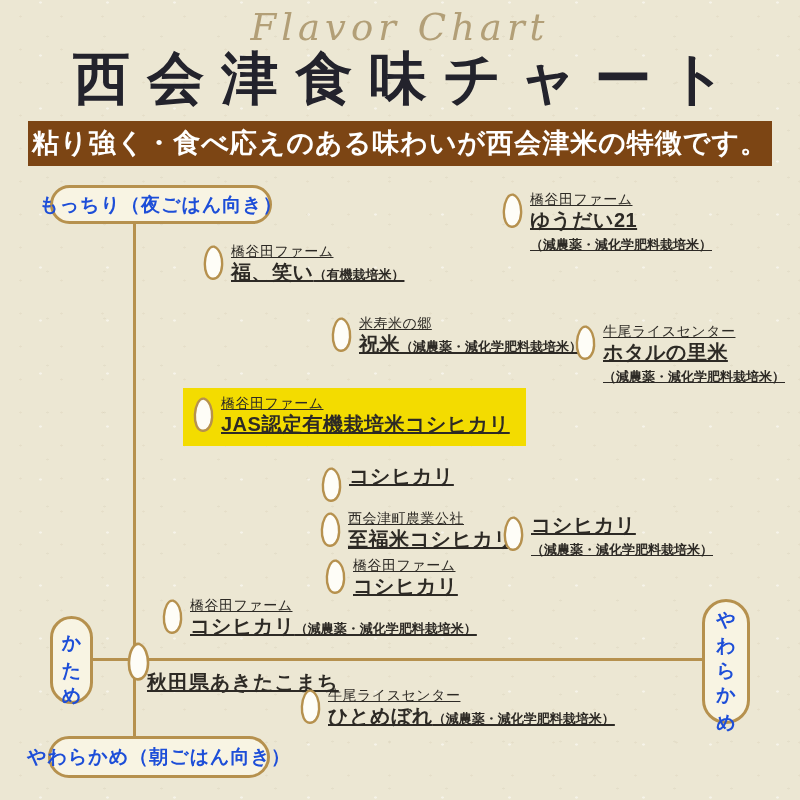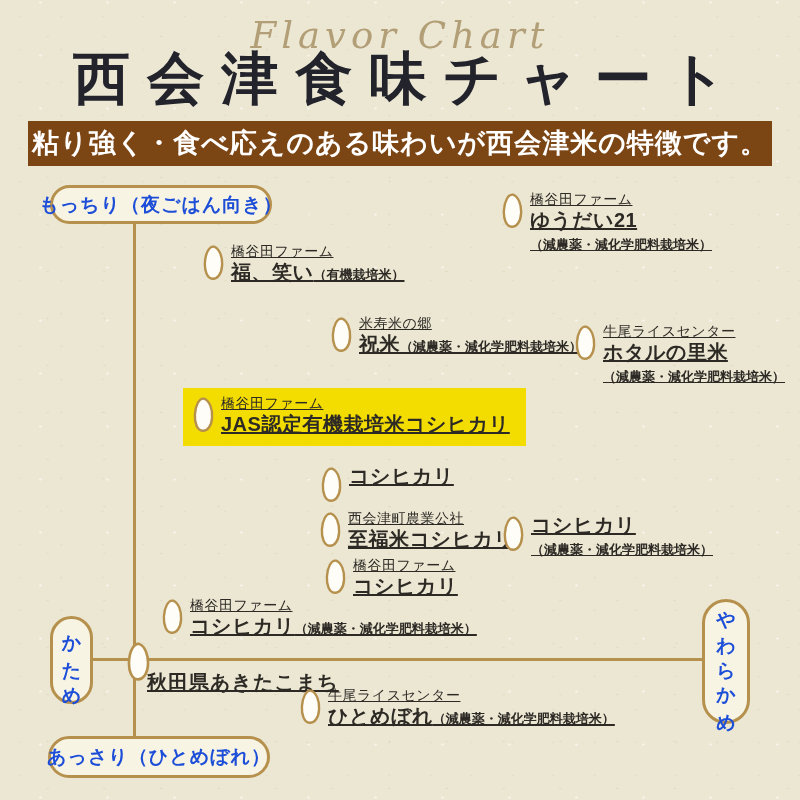--- a/index.html
+++ b/index.html
@@ -9,21 +9,21 @@
     background-image:
       radial-gradient(rgba(170,150,110,0.10) 1px, transparent 1.6px),
       radial-gradient(rgba(120,100,70,0.07) 1px, transparent 1.4px),
       radial-gradient(rgba(255,255,255,0.5) 1px, transparent 1.8px);
     background-size:41px 33px,57px 47px,67px 53px;
     background-position:0 0,19px 13px,7px 29px;
     font-family:"Liberation Sans","DejaVu Sans",sans-serif;
     color:#2d2a25;
   }
   .script-title{
-    position:absolute;top:14px;left:0;right:0;text-align:center;
+    position:absolute;top:6px;left:0;right:0;text-align:center;
     font-family:"DejaVu Serif","Liberation Serif",serif;
     font-style:italic;font-size:37px;letter-spacing:5px;
     color:rgba(168,146,102,0.85);
   }
   .main-title{
     position:absolute;top:24px;left:0;right:0;margin:17px;text-align:center;
     font-family:"Liberation Serif","DejaVu Serif",serif;font-weight:700;
     font-size:57px;letter-spacing:0.30em;text-indent:0.30em;color:#23232c;
   }
   .banner{
@@ -63,21 +63,21 @@
 <div class="stage">
   <div class="script-title">Flavor Chart</div>
   <h1 class="main-title">西会津食味チャート</h1>
   <div class="banner">粘り強く・食べ応えのある味わいが西会津米の特徴です。</div>
 
   <div>
     <div class="axis-line v"></div>
     <div class="axis-line h"></div>
 
     <div class="pill pill-top">もっちり（夜ごはん向き）</div>
-    <div class="pill pill-bottom">あっさり（ひとめぼれ）</div>
+    <div class="pill pill-bottom">やわらかめ（朝ごはん向き）</div>
     <div class="pill pill-v pill-left">かため</div>
     <div class="pill pill-v pill-right">やわらかめ</div>
 
     <div class="axis-grain">
         <svg viewBox="0 0 44 76" xmlns="http://www.w3.org/2000/svg">
           <path d="M24 4 C34 8 41 24 40 43 C39 61 30 72 20 71 C9 70 3 55 4 37 C5 18 13 1 24 4 Z" fill="#fefdf7" stroke="#b6914e" stroke-width="5" stroke-linejoin="round"></path>
         </svg>
       </div>
     <div id="entries">
         <div class="entry" style="left: 502px; top: 190px;">

